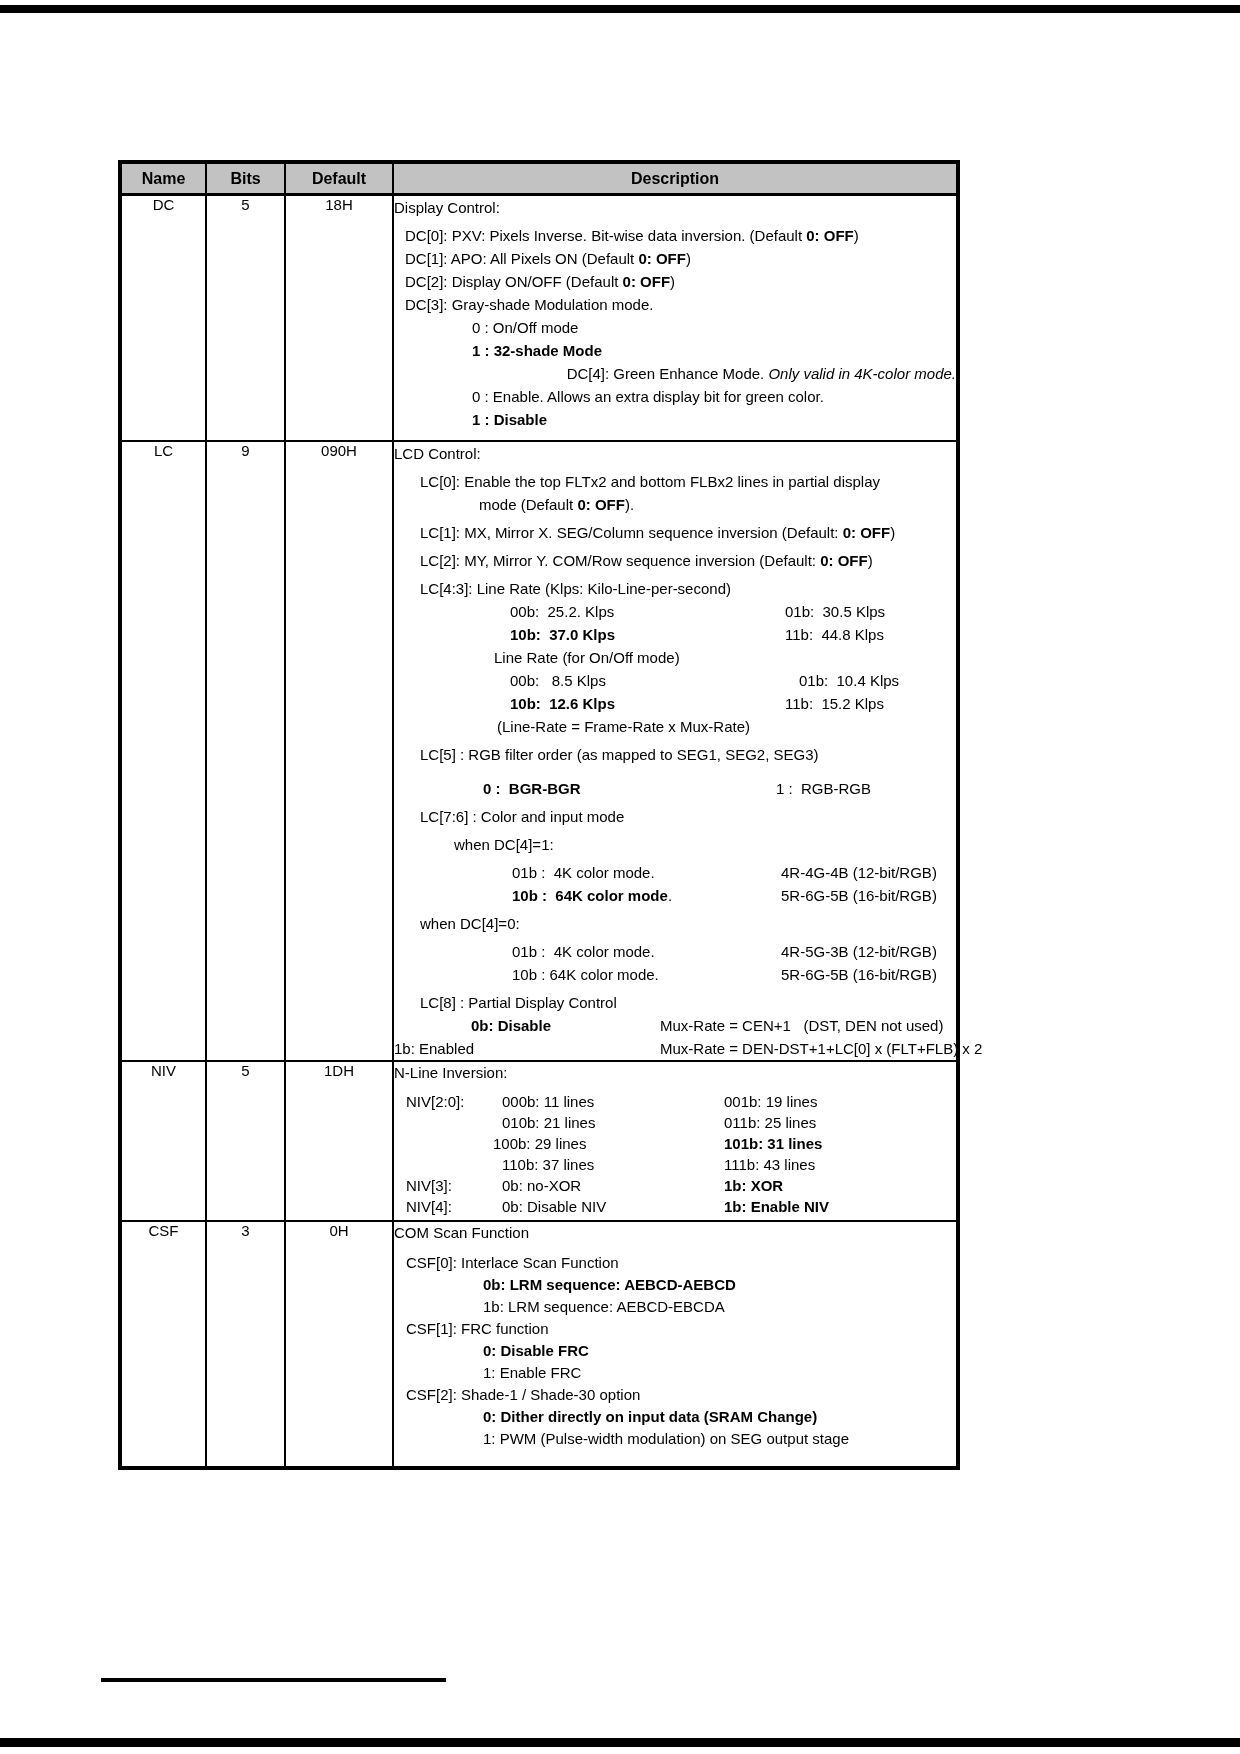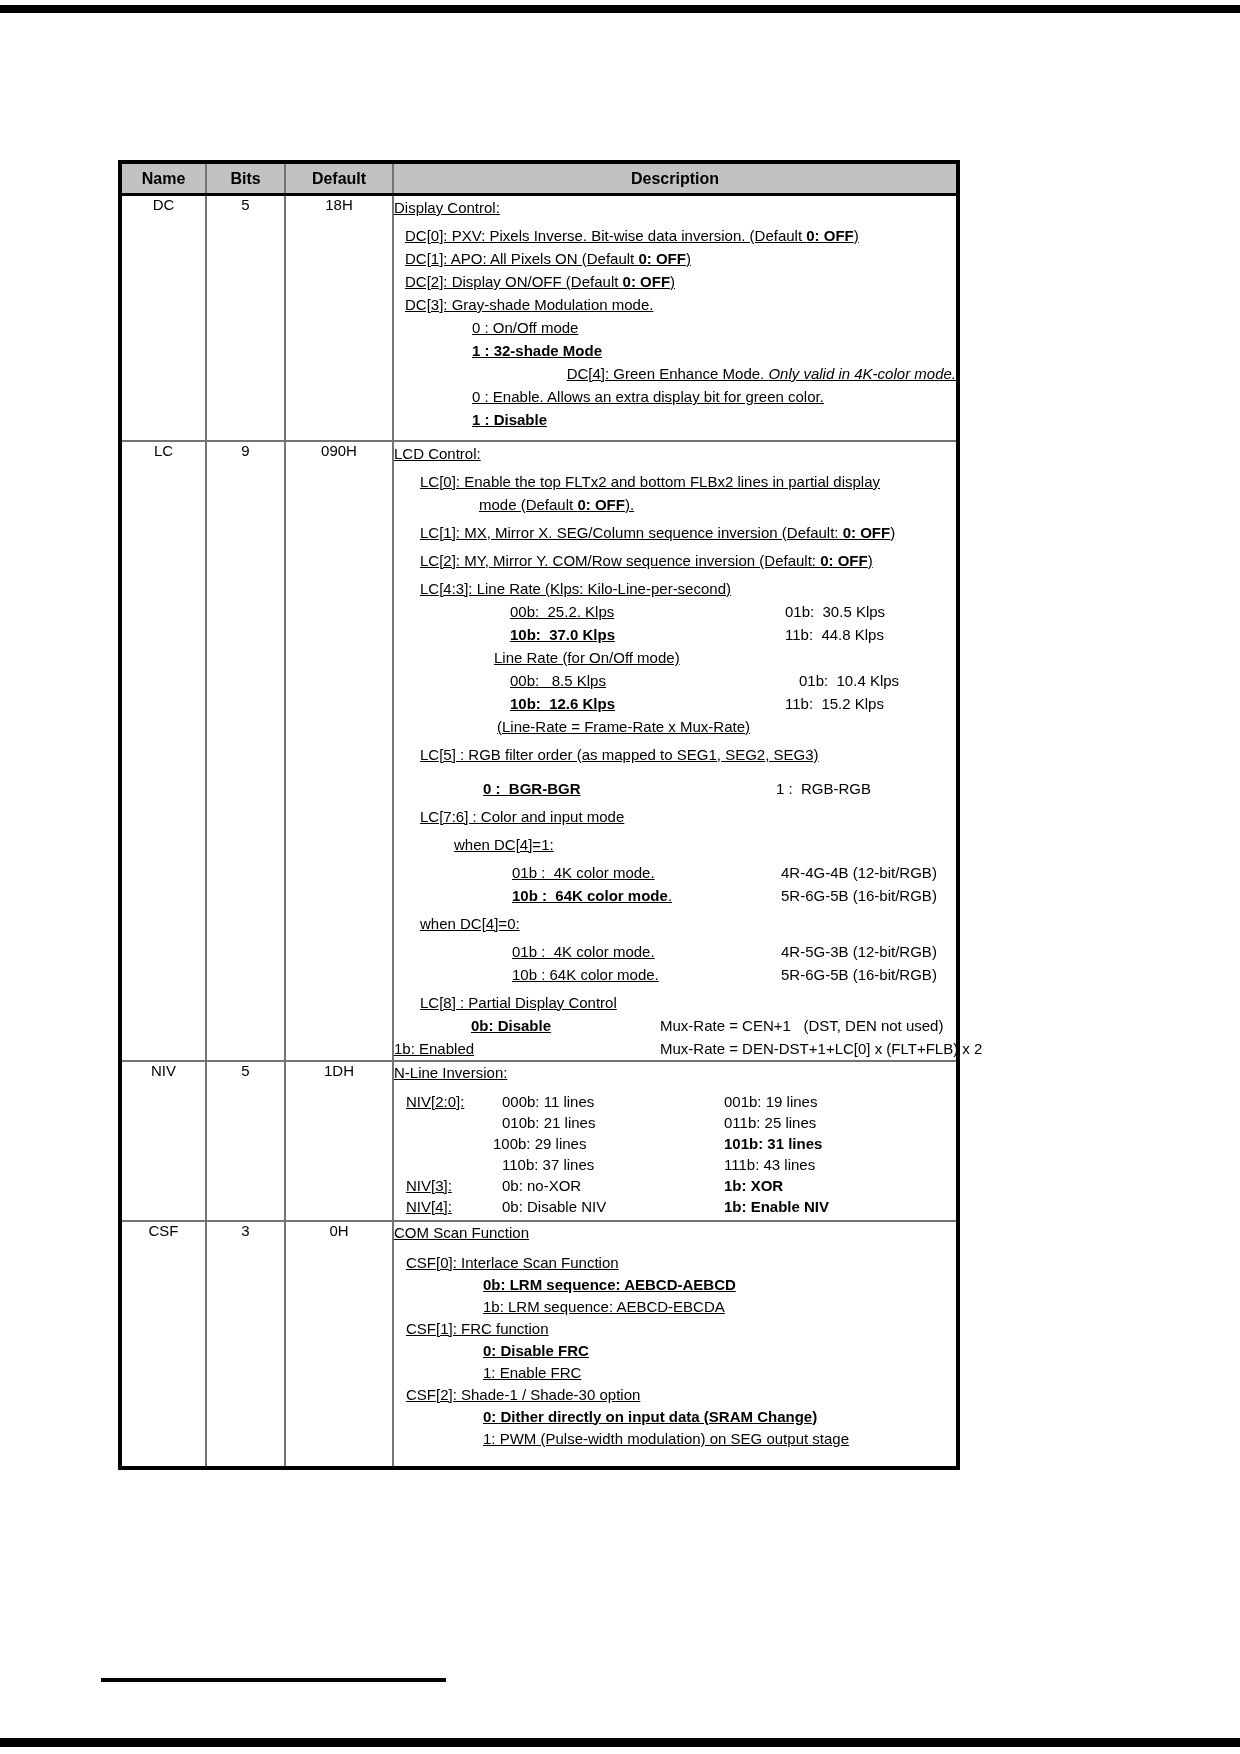--- a/index.html
+++ b/index.html
@@ -5,28 +5,28 @@
   html,body{margin:0;padding:0;background:#ffffff;}
   .page{position:relative;width:1240px;height:1754px;background:#ffffff;overflow:hidden;
         font-family:"Liberation Sans",sans-serif;color:#000;}
   .bar{position:absolute;left:0;width:1240px;background:#000;}
   .top-bar{top:5px;height:8px;}
   .bottom-bar{top:1738px;height:9px;}
   .footnote-rule{position:absolute;left:101px;top:1678px;width:345px;height:4px;background:#000;}
 
   table.reg{position:absolute;left:118px;top:160px;width:842px;
             border-collapse:collapse;table-layout:fixed;border:4px solid #000;}
-  table.reg th, table.reg td{border:2px solid #737373;}
+  table.reg th, table.reg td{border:2px solid #000000;}
   table.reg thead th{background:#c2c2c2;font-weight:bold;font-size:16px;height:25px;
                      text-align:center;padding:2px 0;border-bottom:3px solid #000;}
   table.reg td{vertical-align:top;padding:0;}
   td.c-meta{text-align:center;font-size:15px;padding-top:8px;}
   td.c-desc{font-size:15px;padding:6px 8px 0 8px;}
 
-  .line{position:relative;white-space:pre-wrap;text-decoration:underline;}
+  .line{position:relative;white-space:pre-wrap;}
   .row-dc  .line{line-height:23px;min-height:23px;}
   .row-lc  .line{line-height:23px;min-height:23px;}
   .row-niv .line{line-height:21px;min-height:21px;}
   .row-csf .line{line-height:22px;min-height:22px;}
   .row-dc{height:246px;} .row-lc{height:603px;} .row-niv{height:160px;} .row-csf{height:247px;}
 
   .b{font-weight:bold;}
   .i{font-style:italic;}
   .abs{position:absolute;top:0;white-space:pre;}
 </style>

